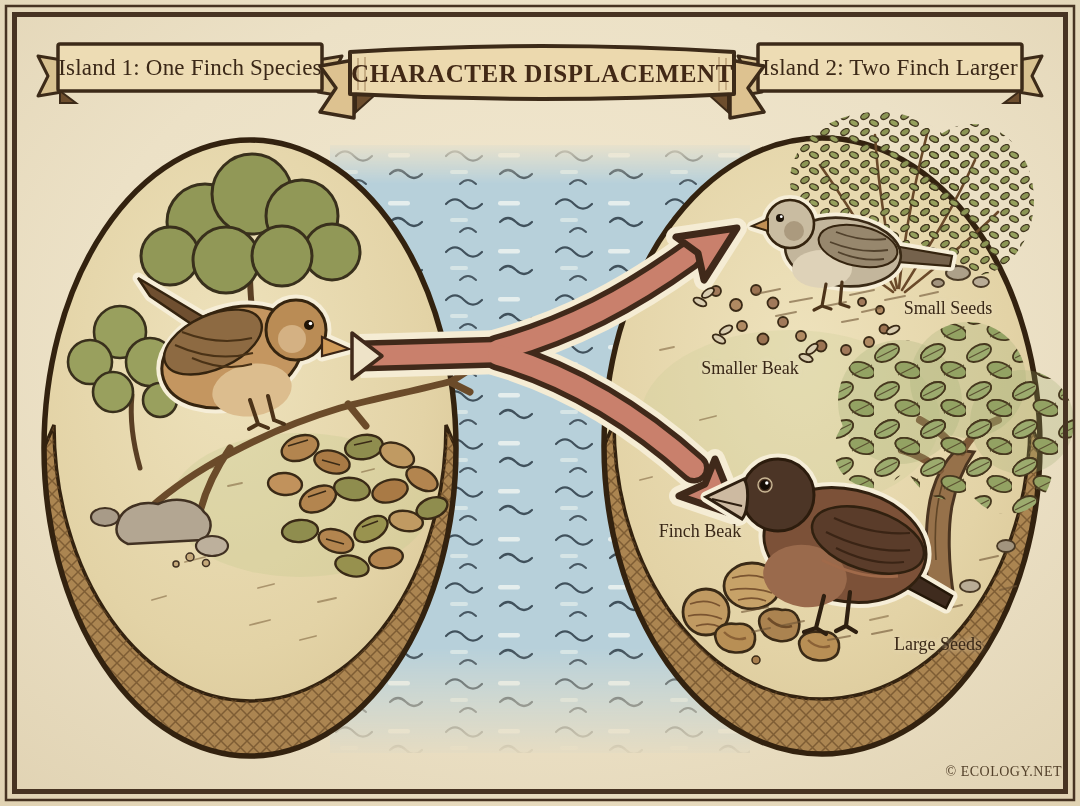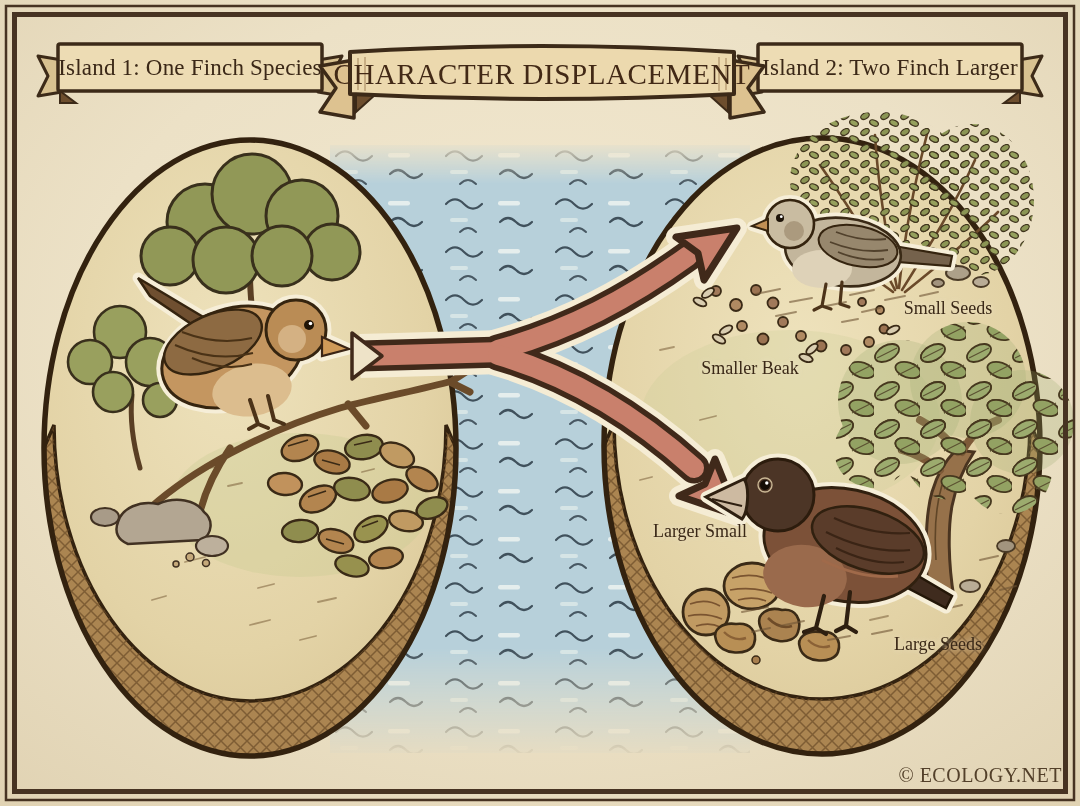--- a/index.html
+++ b/index.html
@@ -13,25 +13,25 @@
     position:absolute;transform:translate(-50%,-50%);
     white-space:nowrap;color:#3a2817;font-size:18px;
     text-shadow:0 0 6px rgba(240,230,205,.9);
   }
   .banner-text{
     position:absolute;transform:translate(-50%,-50%);
     white-space:nowrap;color:#3b2817;font-size:23px;letter-spacing:.2px;
   }
   .title-text{
     position:absolute;transform:translate(-50%,-50%);
-    white-space:nowrap;color:#422916;font-size:29px;font-weight:normal;letter-spacing:.6px;
+    white-space:nowrap;color:#422916;font-size:25px;font-weight:bold;letter-spacing:.6px;
   }
   .credit{
     position:absolute;right:18px;top:764px;
-    color:#53402a;font-size:20px;letter-spacing:.5px;
+    color:#53402a;font-size:14px;letter-spacing:.5px;
   }
 </style>
 </head>
 <body>
 
 <div class="stage">
 
 <svg width="1080" height="806" viewBox="0 0 1080 806">
   <defs>
     <radialGradient id="gParch" cx="50%" cy="42%" r="78%">
@@ -337,19 +337,19 @@
   </g>
 </svg>
 
 <div class="overlay">
   <div class="banner-text" style="left:190px;top:68px;">Island 1: One Finch Species</div>
   <div class="title-text" style="left:542px;top:74px;">CHARACTER DISPLACEMENT</div>
   <div class="banner-text" style="left:890px;top:68px;">Island 2: Two Finch Larger</div>
 
   <div class="lbl" style="left:948px;top:308px;">Small Seeds</div>
   <div class="lbl" style="left:750px;top:368px;">Smaller Beak</div>
-  <div class="lbl" style="left:700px;top:531px;">Larger Small</div>
+  <div class="lbl" style="left:700px;top:531px;">Finch Beak</div>
   <div class="lbl" style="left:891px;top:644px;margin-left:47px;">Large Seeds</div>
 
   <div class="credit">© ECOLOGY.NET</div>
 </div>
 
 </div>
 
 </body></html>

